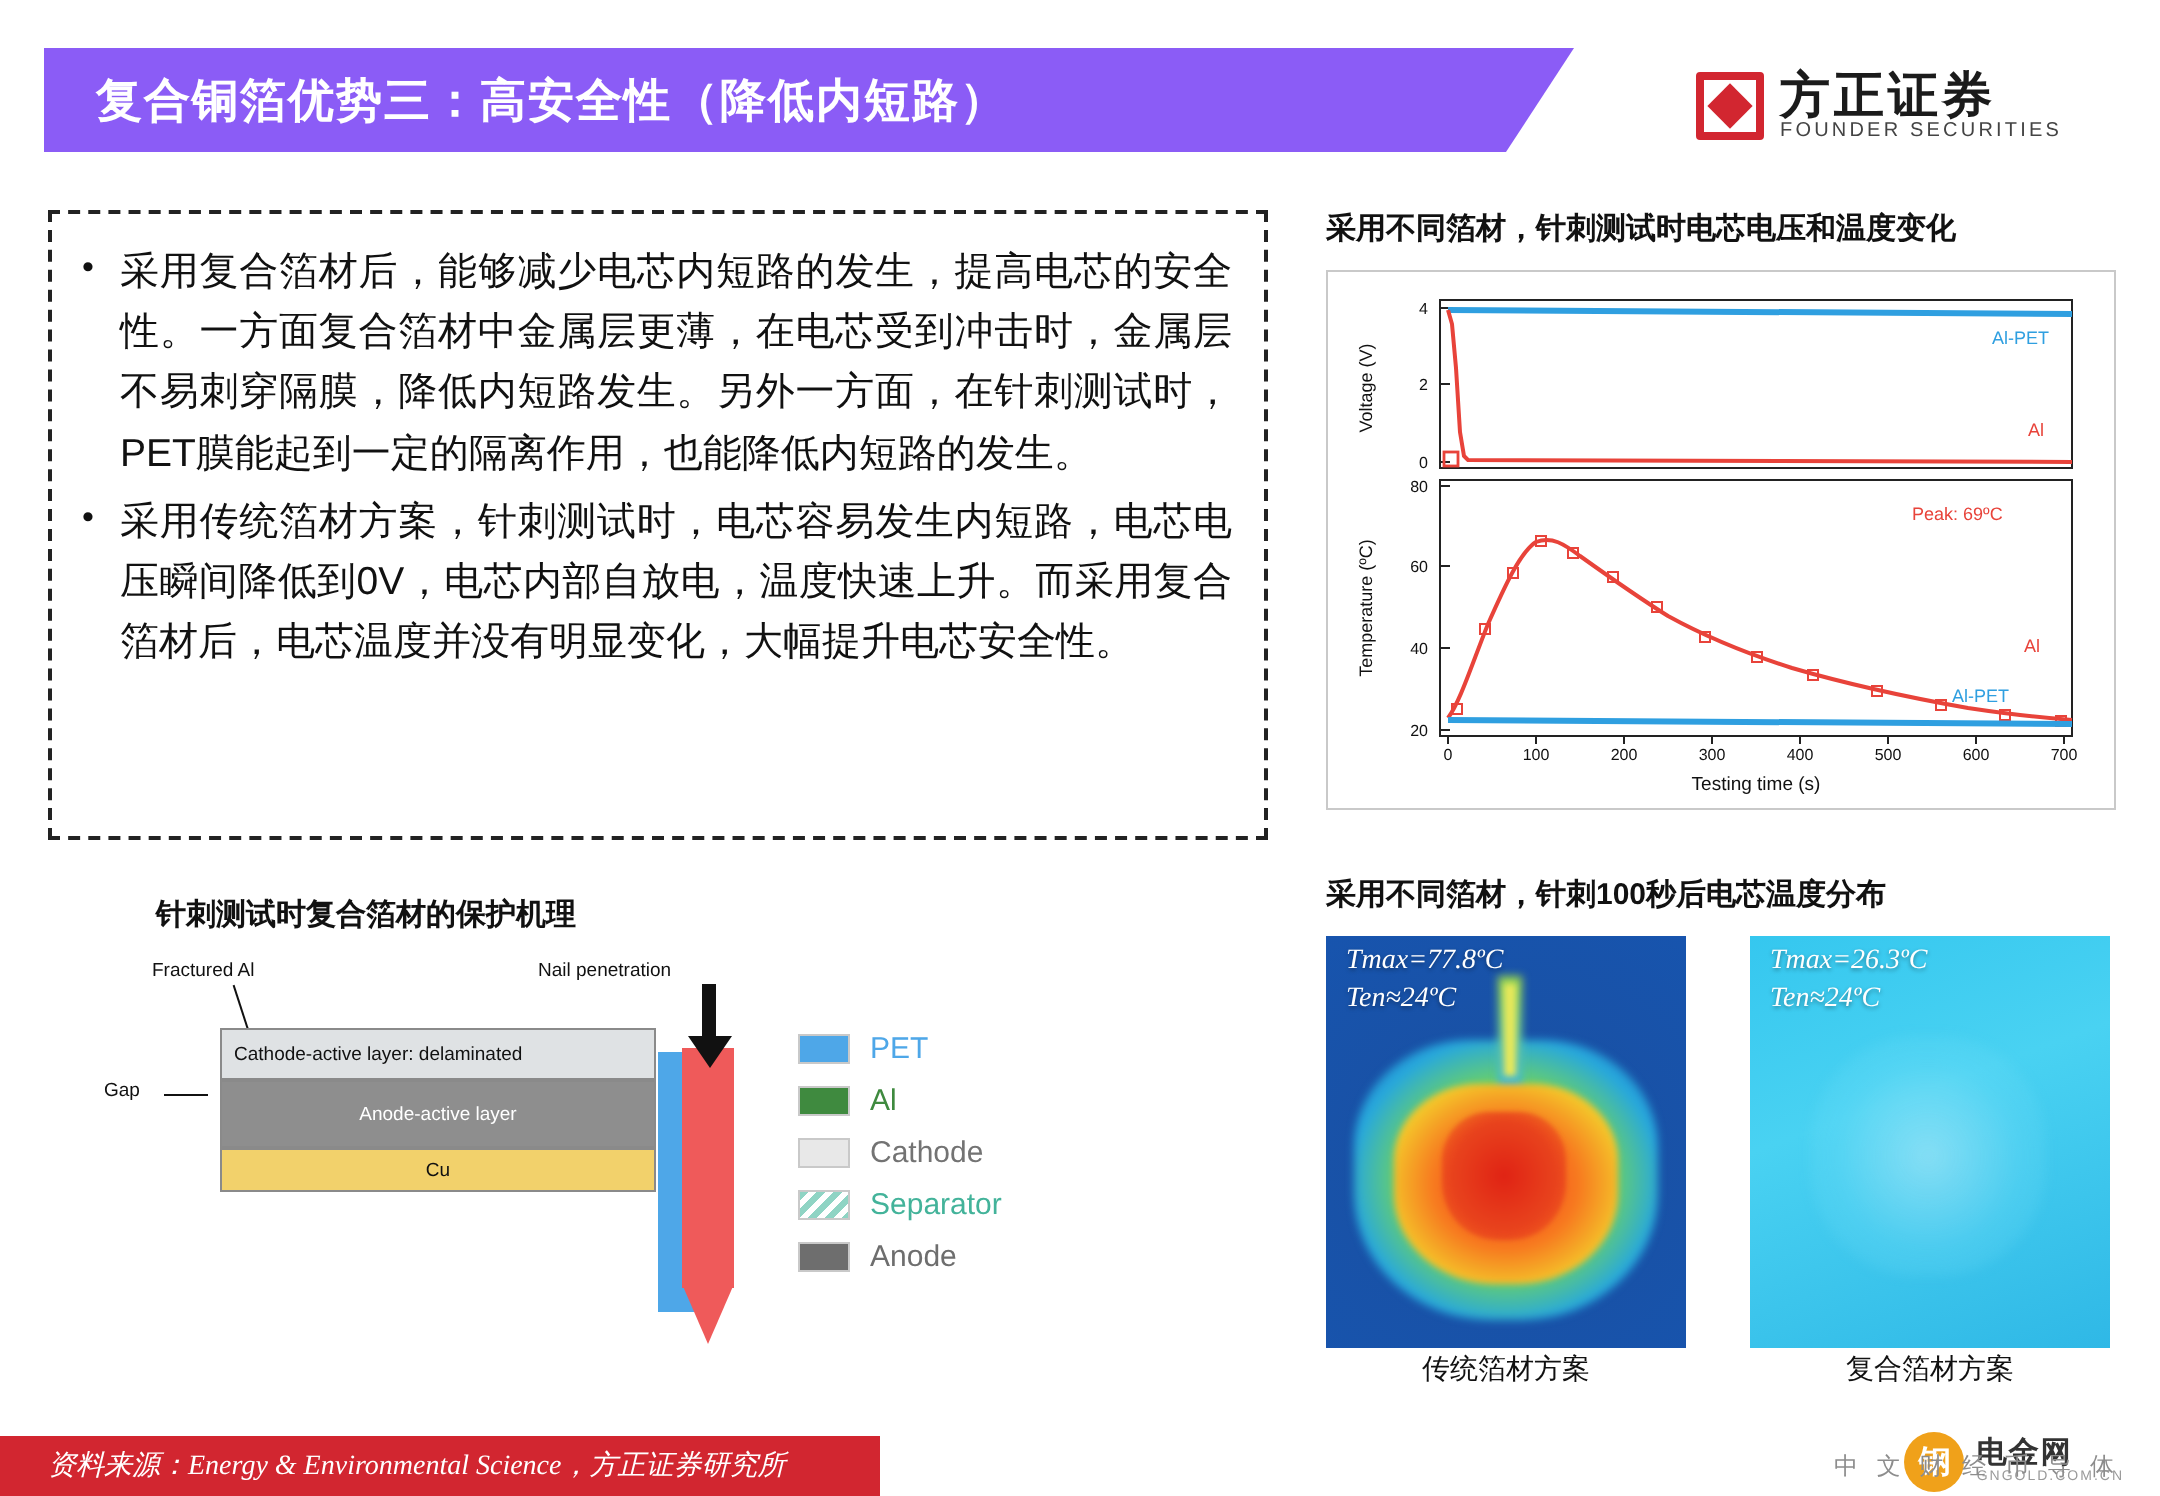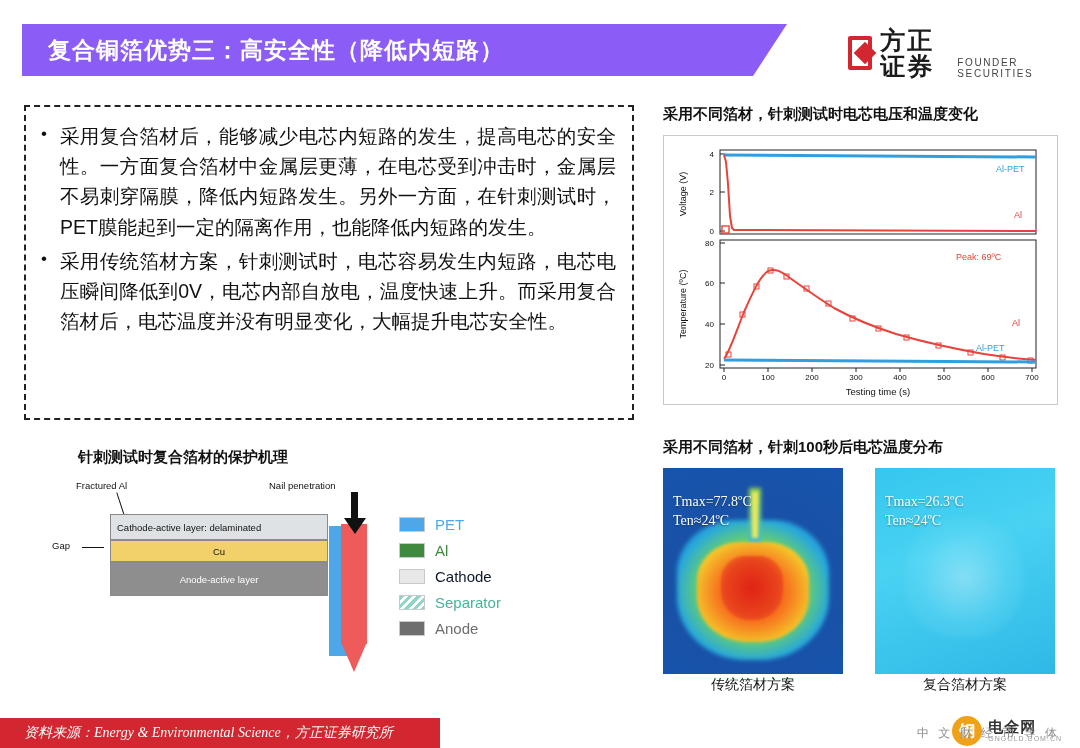--- a/index.html
+++ b/index.html
@@ -28,21 +28,21 @@
     display:flex; align-items:center; gap:8px;
   }
   .logo-mark{ width:34px; height:34px; position:relative; }
   .logo-mark .outer{
     position:absolute; inset:0; border:4px solid #d22630; border-radius:2px;
   }
   .logo-mark .inner{
     position:absolute; left:9px; top:9px; width:16px; height:16px;
     background:#d22630; transform:rotate(45deg);
   }
-  .logo-text{ display:flex; line-height:1.05;align-items:flex-end; }
+  .logo-text{ display:flex; flex-direction:column; line-height:1.05; }
   .logo-cn{ font-size:25px; font-weight:bold; color:#1b1b1b; letter-spacing:2px; }
   .logo-en{ font-size:10px; color:#444; letter-spacing:1.6px; }
 
   
   .textbox{
     position:absolute; left:24px; top:105px; width:610px; height:315px;
     border:2px dashed #222; background:#fff;
     padding:14px 16px 10px 10px;
   }
   .bullet-row{ display:flex; gap:8px; margin-bottom:4px; }
@@ -122,22 +122,22 @@
   }
   .thermal-wrap{
     position:absolute; left:663px; top:468px; width:397px; height:230px;
   }
   .thermal{
     position:absolute; top:0; width:180px; height:206px; overflow:hidden;
   }
   .thermal.left{ left:0; background:radial-gradient(ellipse 150% 120% at 50% 55%, #1a4fa0 0%, #1558b8 100%); }
   .thermal.right{ left:212px; background:linear-gradient(160deg,#35c7ef 0%, #49d2f2 40%, #2fb8e6 100%); }
   .th-text{
-    position:absolute; left:10px; top:25px; color:#fff; font-size:14px; line-height:1.35;
-    font-family:"Liberation Serif", serif; text-shadow:0 1px 2px rgba(0,0,0,.4);
+    position:absolute; left:10px; top:4px; color:#fff; font-size:14px; line-height:1.35;
+    font-family:"Liberation Serif", serif; font-style:italic; text-shadow:0 1px 2px rgba(0,0,0,.4);
     z-index:5;
   }
   .th-cap{
     position:absolute; top:208px; width:180px; text-align:center; font-size:14px; color:#111;
   }
   .th-cap.left{ left:0; }
   .th-cap.right{ left:212px; }
 
   
   .plume{ position:absolute; border-radius:38% 38% 45% 45%; }
@@ -212,25 +212,25 @@
 
   <div class="sch-label" style="left:245px; top:2px;">Nail penetration</div>
 
   <div class="sch-label" style="left:28px; top:62px;">Gap</div>
   <div class="sch-arrow-line" style="left:58px; top:69px; width:22px; height:1px;"></div>
 
   <div class="sch-stack">
     <div class="layer l-cath">
       <span>Cathode-active layer: delaminated</span>
     </div>
+    <div class="layer l-anode">
+      <span>Anode-active layer</span>
+    </div>
     <div class="layer l-cu">
       <span>Cu</span>
-    </div>
-    <div class="layer l-anode">
-      <span>Anode-active layer</span>
     </div>
   </div>
 
   <div class="nail">
     <div class="blue"></div>
     <div class="red-body"></div>
     <div class="red-tip"></div>
     <div class="arrow-stem"></div>
     <div class="arrow-head"></div>
   </div>
@@ -239,21 +239,21 @@
     <div class="leg-row">
       <span class="leg-sw" style="background:#4ea7e8"></span>
       <span class="leg-lbl" style="color:#4ea7e8">PET</span>
     </div>
     <div class="leg-row">
       <span class="leg-sw" style="background:#3f8a3f"></span>
       <span class="leg-lbl" style="color:#3f8a3f">Al</span>
     </div>
     <div class="leg-row">
       <span class="leg-sw" style="background:#e8e8e8"></span>
-      <span class="leg-lbl" style="color:#0f172a">Cathode</span>
+      <span class="leg-lbl" style="color:#737373">Cathode</span>
     </div>
     <div class="leg-row">
       <span class="leg-sw" style="background:repeating-linear-gradient(135deg,#8fd4c4 0 3px,#ffffff 3px 6px)"></span>
       <span class="leg-lbl" style="color:#43b39a">Separator</span>
     </div>
     <div class="leg-row">
       <span class="leg-sw" style="background:#6e6e6e"></span>
       <span class="leg-lbl" style="color:#6e6e6e">Anode</span>
     </div>
   </div>

